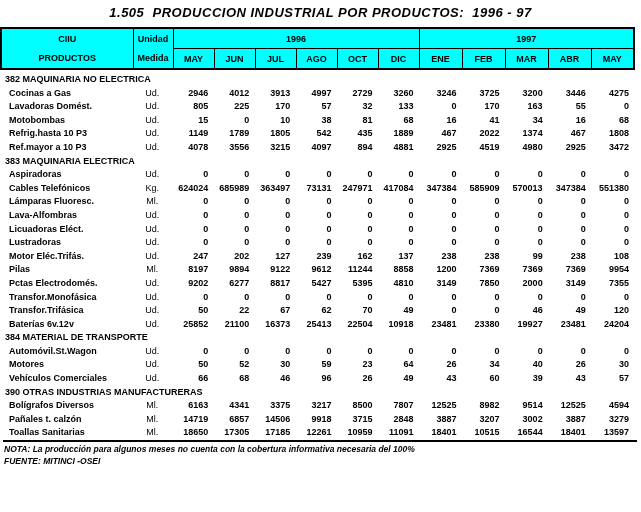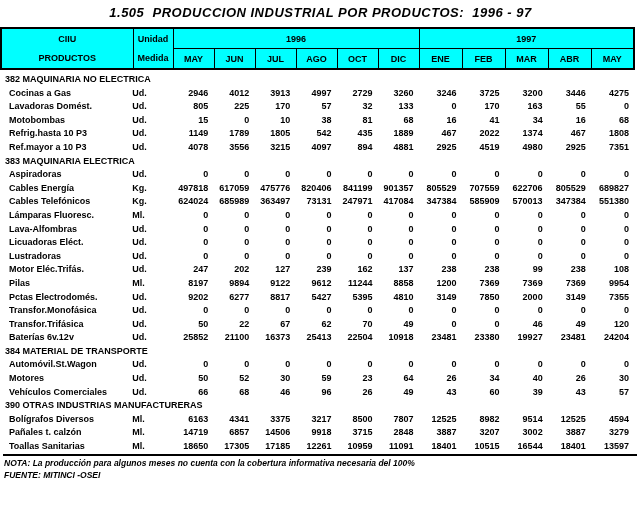--- a/index.html
+++ b/index.html
@@ -11,21 +11,21 @@
   col.c-unit{width:40px;}
   col.c-m96{width:41px;}
   col.c-m97{width:43px;}
   .hdr{margin-top:7px;border:2px solid #000;background:#00ffff;}
   .hdr th{border:1px solid #000;font-size:9px;font-weight:bold;height:19px;padding:0;text-align:center;color:#000;}
   .hdr .twoLine div{line-height:19px;height:19px;}
   .bdy{margin-top:3px;}
   .bdy td{padding:0;font-size:9px;height:13.6px;line-height:13.6px;white-space:nowrap;overflow:hidden;}
   .bdy td.section{font-weight:bold;padding-left:5px;font-size:9px;}
   .bdy td.lbl{padding-left:9px;font-weight:bold;}
-  .bdy td.unit{font-weight:bold;}
+  .bdy td.unit{text-align:center;font-weight:normal;}
   .bdy td.num{text-align:right;padding-right:5px;font-weight:bold;}
   .botline{margin:0 3px;border-top:2px solid #000;width:634px;}
   .note{margin:2px 0 0 4px;font-size:8.5px;font-style:italic;font-weight:bold;}
   .source{margin:2px 0 0 4px;font-size:8.5px;font-style:italic;font-weight:bold;}
 </style>
 </head>
 <body>
 
 <div class="page">
 
@@ -162,54 +162,39 @@
           <td class="num">4078</td>
           <td class="num">3556</td>
           <td class="num">3215</td>
           <td class="num">4097</td>
           <td class="num">894</td>
           <td class="num">4881</td>
           <td class="num">2925</td>
           <td class="num">4519</td>
           <td class="num">4980</td>
           <td class="num">2925</td>
-          <td class="num">7351</td>
+          <td class="num">3472</td>
         </tr>
         <tr>
           <td class="section" colspan="13">383 MAQUINARIA ELECTRICA</td>
         </tr>
         <tr>
           <td class="lbl">Aspiradoras</td>
           <td class="unit">Ud.</td>
           <td class="num">0</td>
           <td class="num">0</td>
           <td class="num">0</td>
           <td class="num">0</td>
           <td class="num">0</td>
           <td class="num">0</td>
           <td class="num">0</td>
           <td class="num">0</td>
           <td class="num">0</td>
           <td class="num">0</td>
           <td class="num">0</td>
-        </tr>
-        <tr>
-          <td class="lbl">Cables Energía</td>
-          <td class="unit">Kg.</td>
-          <td class="num">497818</td>
-          <td class="num">617059</td>
-          <td class="num">475776</td>
-          <td class="num">820406</td>
-          <td class="num">841199</td>
-          <td class="num">901357</td>
-          <td class="num">805529</td>
-          <td class="num">707559</td>
-          <td class="num">622706</td>
-          <td class="num">805529</td>
-          <td class="num">689827</td>
         </tr>
         <tr>
           <td class="lbl">Cables Telefónicos</td>
           <td class="unit">Kg.</td>
           <td class="num">624024</td>
           <td class="num">685989</td>
           <td class="num">363497</td>
           <td class="num">73131</td>
           <td class="num">247971</td>
           <td class="num">417084</td>

